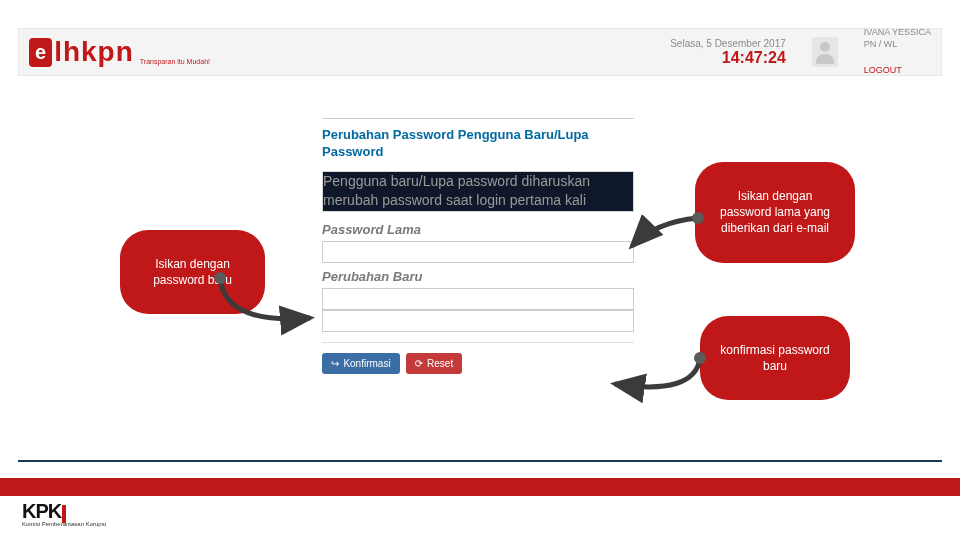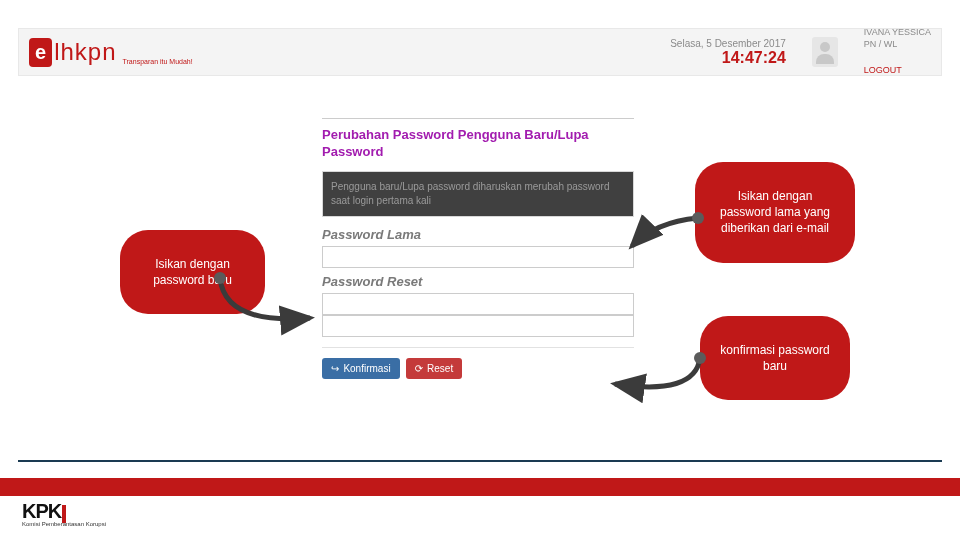--- a/index.html
+++ b/index.html
@@ -1,36 +1,36 @@
 <!DOCTYPE html>
 <html><head>
 <meta charset="utf-8">
 <style>
   * { box-sizing: border-box; margin: 0; padding: 0; }
   body { width: 960px; height: 540px; font-family: Arial, sans-serif; background: #fff; position: relative; overflow: hidden; }
 
   .topbar { position: absolute; top: 28px; left: 18px; right: 18px; height: 48px; background: #f4f4f4; border: 1px solid #e8e8e8; display: flex; align-items: center; padding: 0 10px; }
   .logo { display: flex; align-items: center; gap: 2px; }
   .logo-e { background: #c01818; color: #fff; font-weight: bold; font-size: 20px; padding: 3px 6px; border-radius: 4px; }
-  .logo-text { color: #c01818; font-size: 24px; font-weight: 400; letter-spacing: 1px; }
+  .logo-text { color: #c01818; font-size: 28px; font-weight: 700; letter-spacing: 1px; }
   .logo-sub { color: #c01818; font-size: 7px; margin-left: 4px; margin-top: 18px; }
   .topbar-right { margin-left: auto; display: flex; align-items: center; gap: 26px; }
   .date { color: #8a8a8a; font-size: 10px; }
   .clock { color: #c01818; font-size: 16px; font-weight: 600; }
   .date-clock { text-align: right; }
   .avatar-box { width: 26px; height: 30px; background: #e6e6e6; border-radius: 3px; position: relative; }
   .avatar-box::before { content: ""; position: absolute; top: 5px; left: 8px; width: 10px; height: 10px; background: #c8c8c8; border-radius: 50%; }
   .avatar-box::after { content: ""; position: absolute; bottom: 3px; left: 4px; width: 18px; height: 10px; background: #c8c8c8; border-radius: 8px 8px 0 0; }
   .user-col { font-size: 9px; color: #8a8a8a; line-height: 1.3; }
   .user-logout { color: #c01818; font-size: 9px; margin-top: 14px; }
 
   .form-panel { position: absolute; top: 118px; left: 322px; width: 312px; }
   .panel-divider { border-top: 1px solid #ccc; margin-bottom: 8px; }
-  .panel-title { color: #a21caf; font-size: 13px; font-weight: 600; line-height: 1.3; margin-bottom: 10px; }
-  .panel-hint { border: 1px solid #d8d8d8; background: #404040; padding: 8px; color: #9a9a9a; font-size: 10px; line-height: 1.4; margin-bottom: 10px; }
+  .panel-title { color: #0369a1; font-size: 13px; font-weight: 600; line-height: 1.3; margin-bottom: 10px; }
+  .panel-hint { border: 1px solid #d8d8d8; background: #0f172a; color: #9a9a9a; font-size: 14px; line-height: 1.4; margin-bottom: 10px; }
   .field-label { color: #7a7a7a; font-size: 13px; font-weight: 600; margin: 6px 0 4px; font-style: italic; }
   .field-input { width: 100%; height: 22px; border: 1px solid #ccc; background: #fff; padding: 2px 6px; font-size: 11px; }
   .panel-divider2 { border-top: 1px solid #e2e2e2; margin-top: 10px; }
   .btn-row { display: flex; gap: 6px; margin-top: 10px; }
   .btn { display: inline-flex; align-items: center; gap: 4px; font-size: 10px; border: none; padding: 5px 9px; border-radius: 3px; color: #fff; cursor: pointer; }
   .btn-confirm { background: #3a6ea5; }
   .btn-reset { background: #c43a3a; }
 
   .callout { position: absolute; background: #c01818; color: #fff; font-size: 12px; text-align: center; padding: 26px 18px; border-radius: 28px; line-height: 1.35; }
   .c1 { top: 230px; left: 120px; width: 145px; }
@@ -70,21 +70,21 @@
 </div>
 
 <div class="form-panel">
   <div class="panel-divider"></div>
   <div class="panel-title">Perubahan Password Pengguna Baru/Lupa Password</div>
   <div class="panel-hint">Pengguna baru/Lupa password diharuskan merubah password saat login pertama kali</div>
 
   <div class="field-label">Password Lama</div>
   <input class="field-input" type="password" value="" style="">
 
-  <div class="field-label">Password Reset</div>
+  <div class="field-label">Perubahan Baru</div>
   <input class="field-input" type="password" value="" style="">
 
   <input class="field-input" type="password" value="" style="">
 
   <div class="panel-divider2"></div>
   <div class="btn-row">
     <button class="btn btn-confirm">
       <span>↪</span>
       <span>Konfirmasi</span>
     </button>

